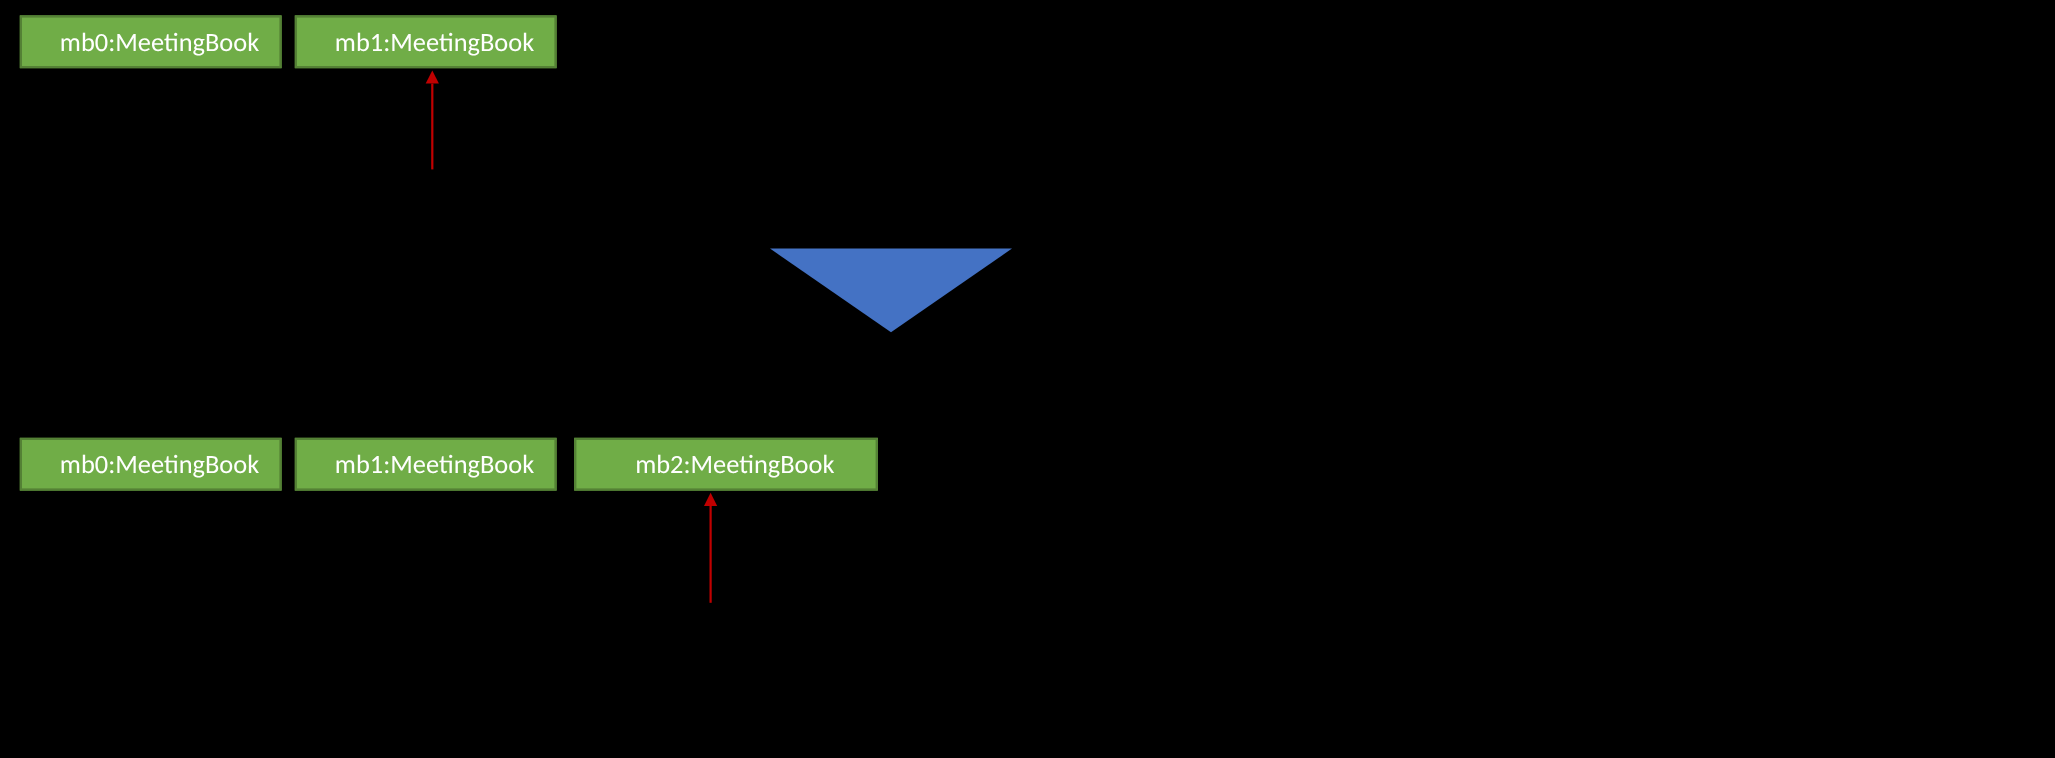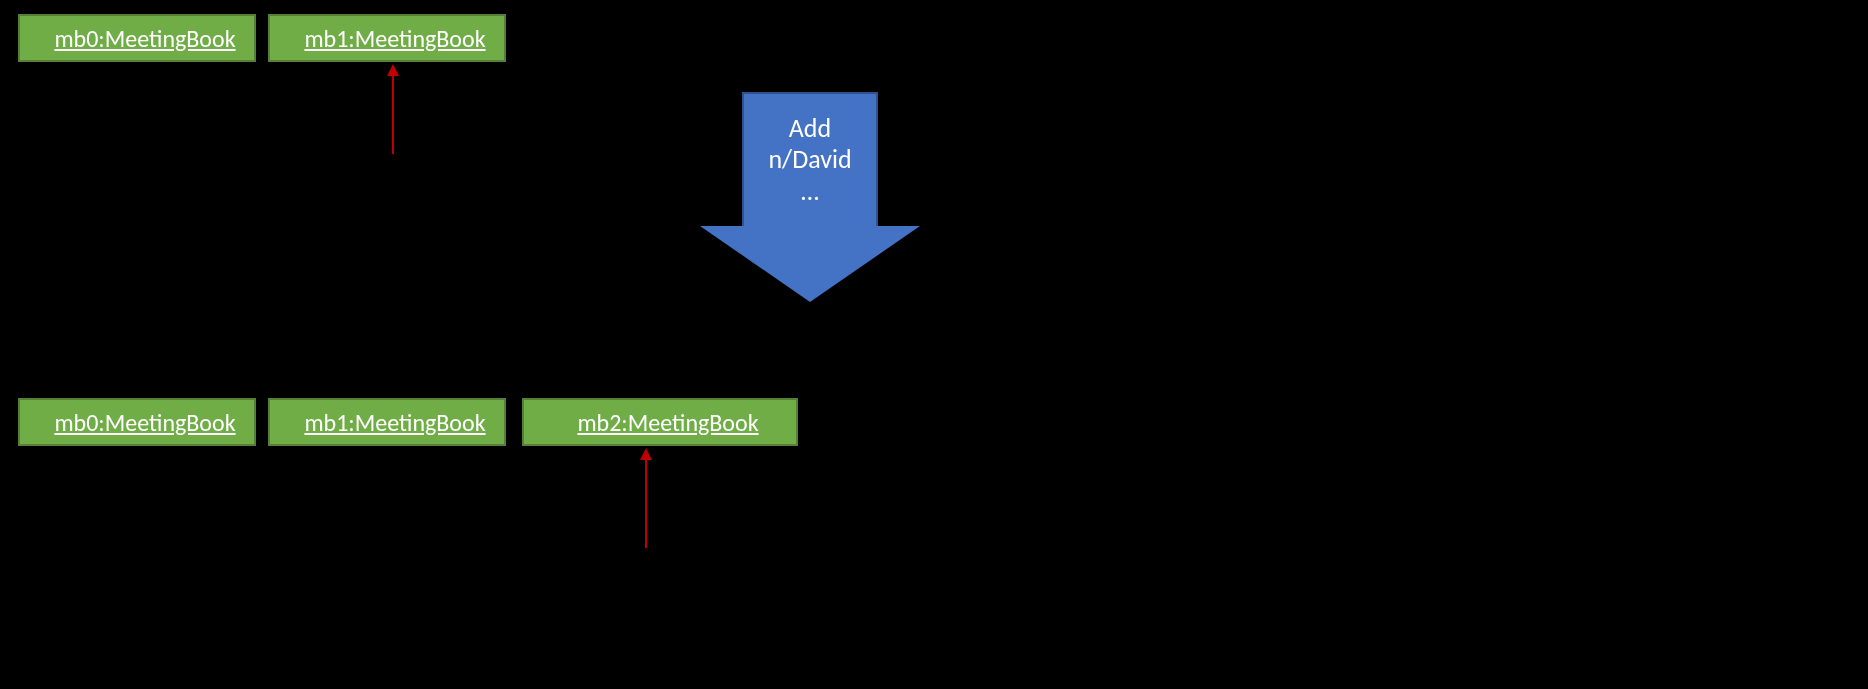--- a/index.html
+++ b/index.html
@@ -18,21 +18,20 @@
     color: #fff;
     font-size: 24px;
     padding: 6px 12px;
     box-sizing: border-box;
     display: flex;
     align-items: center;
     justify-content: center;
     white-space: nowrap;
   }
   .box span {
-    text-decoration: underline;
     margin-left: 16px;
   }
   .red-arrow {
     position: absolute;
   }
   .red-arrow .line {
     position: absolute;
     width: 2px;
     background: #C00000;
   }
@@ -79,25 +78,20 @@
 <div class="box" style="left:268px; top:14px; width:238px; height:48px;">
   <span>mb1:MeetingBook</span>
 </div>
 
 <div class="red-arrow" style="left:387px; top:64px; width:12px; height:90px;">
   <div class="head" style="left:0; top:0;"></div>
   <div class="line" style="left:5px; top:12px; height:78px;"></div>
 </div>
 
 <div class="block-arrow" style="left:700px; top:92px; width:220px; height:210px;">
-  <div class="body" style="left:42px; top:0; width:136px; height:134px;">
-    <div>Add</div>
-    <div>n/David</div>
-    <div>…</div>
-  </div>
   <div class="head" style="left:0; top:134px; border-left:110px solid transparent; border-right:110px solid transparent; border-top:76px solid #4472C4;"></div>
 
 </div>
 
 <div class="box" style="left:18px; top:398px; width:238px; height:48px;">
   <span>mb0:MeetingBook</span>
 </div>
 <div class="box" style="left:268px; top:398px; width:238px; height:48px;">
   <span>mb1:MeetingBook</span>
 </div>

